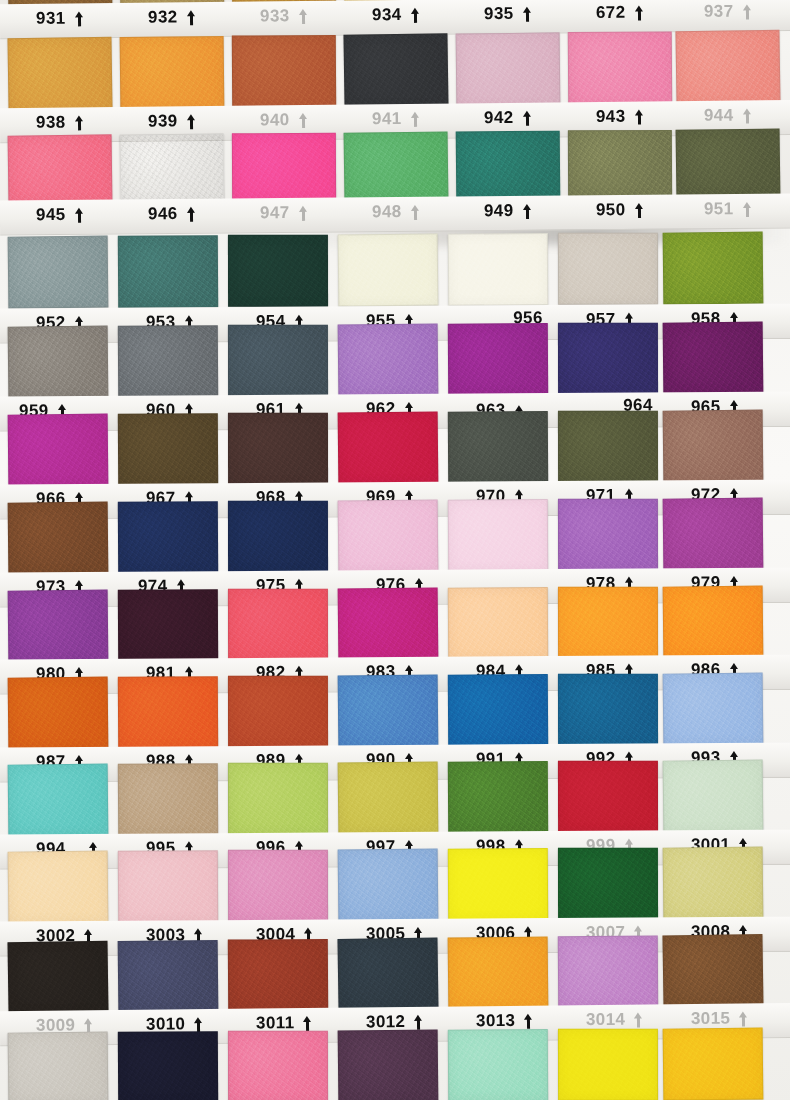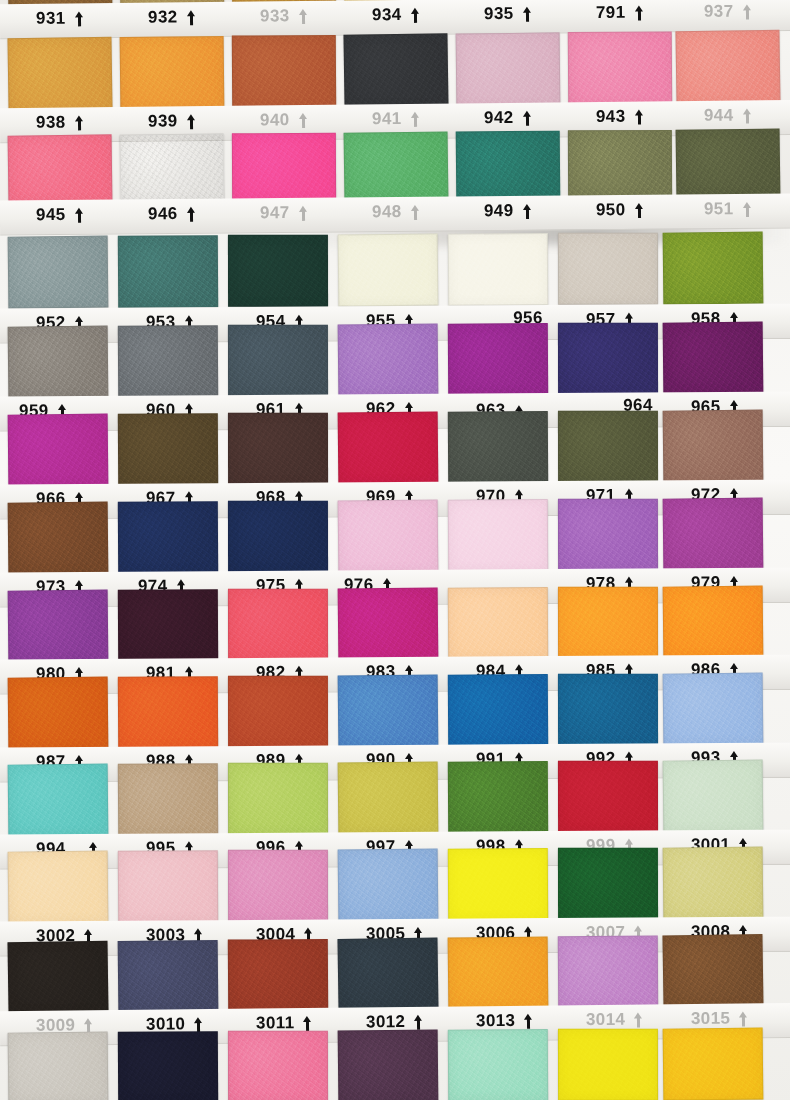--- a/index.html
+++ b/index.html
@@ -175,21 +175,21 @@
         </div>
         <div class="label" style="left: 372px;">
           <span class="num">934</span>
           <span class="arrow"></span>
         </div>
         <div class="label" style="left: 484px;">
           <span class="num">935</span>
           <span class="arrow"></span>
         </div>
         <div class="label" style="left: 596px;">
-          <span class="num">791</span>
+          <span class="num">672</span>
           <span class="arrow"></span>
         </div>
         <div class="label faded" style="left: 704px;">
           <span class="num">937</span>
           <span class="arrow"></span>
         </div>
       </div>
       <div class="swatch-strip" style="top: 34px; height: 74px; transform: rotate(-0.6deg);">
         <div class="swatch" title="938 #dba042" style="left: 8px; width: 104px; height: 74px; background: rgb(219, 160, 66); transform: rotate(-0.25deg);"></div>
         <div class="swatch" title="939 #ee9c38" style="left: 120px; width: 104px; height: 74px; background: rgb(238, 156, 56); transform: rotate(0deg);"></div>
@@ -400,21 +400,21 @@
           <span class="arrow"></span>
         </div>
         <div class="label" style="left: 138px;">
           <span class="num">974</span>
           <span class="arrow"></span>
         </div>
         <div class="label" style="left: 256px;">
           <span class="num">975</span>
           <span class="arrow"></span>
         </div>
-        <div class="label" style="left: 344px;">
+        <div class="label" style="left: 376px;">
           <span class="num">976</span>
           <span class="arrow"></span>
         </div>
         <div class="label" style="left: 476px; margin-top: 13px;">
           <span class="num">977</span>
           <span class="arrow"></span>
         </div>
         <div class="label" style="left: 586px;">
           <span class="num">978</span>
           <span class="arrow"></span>

